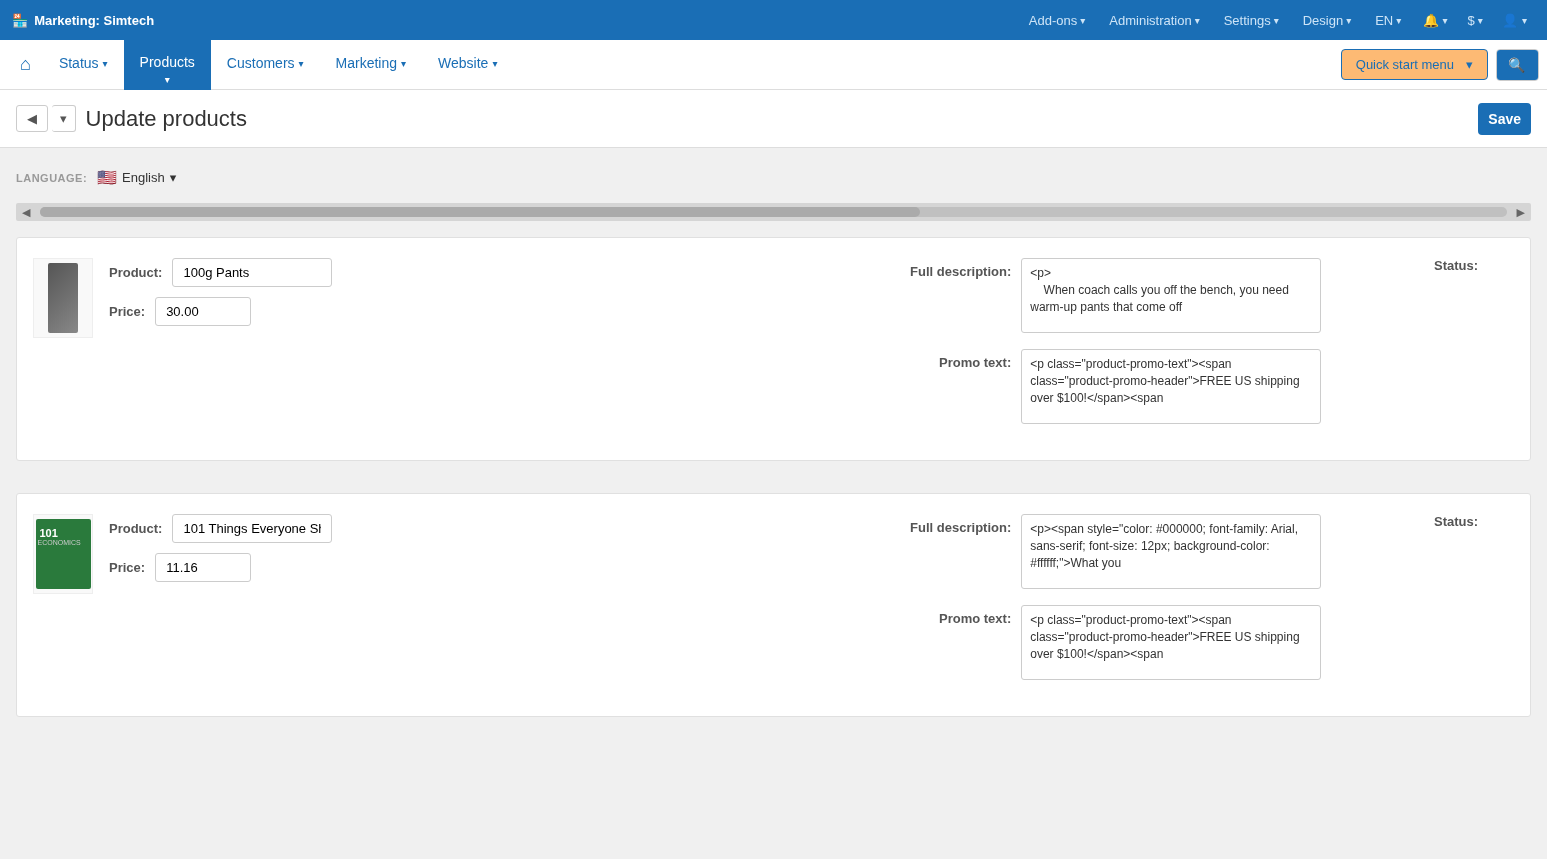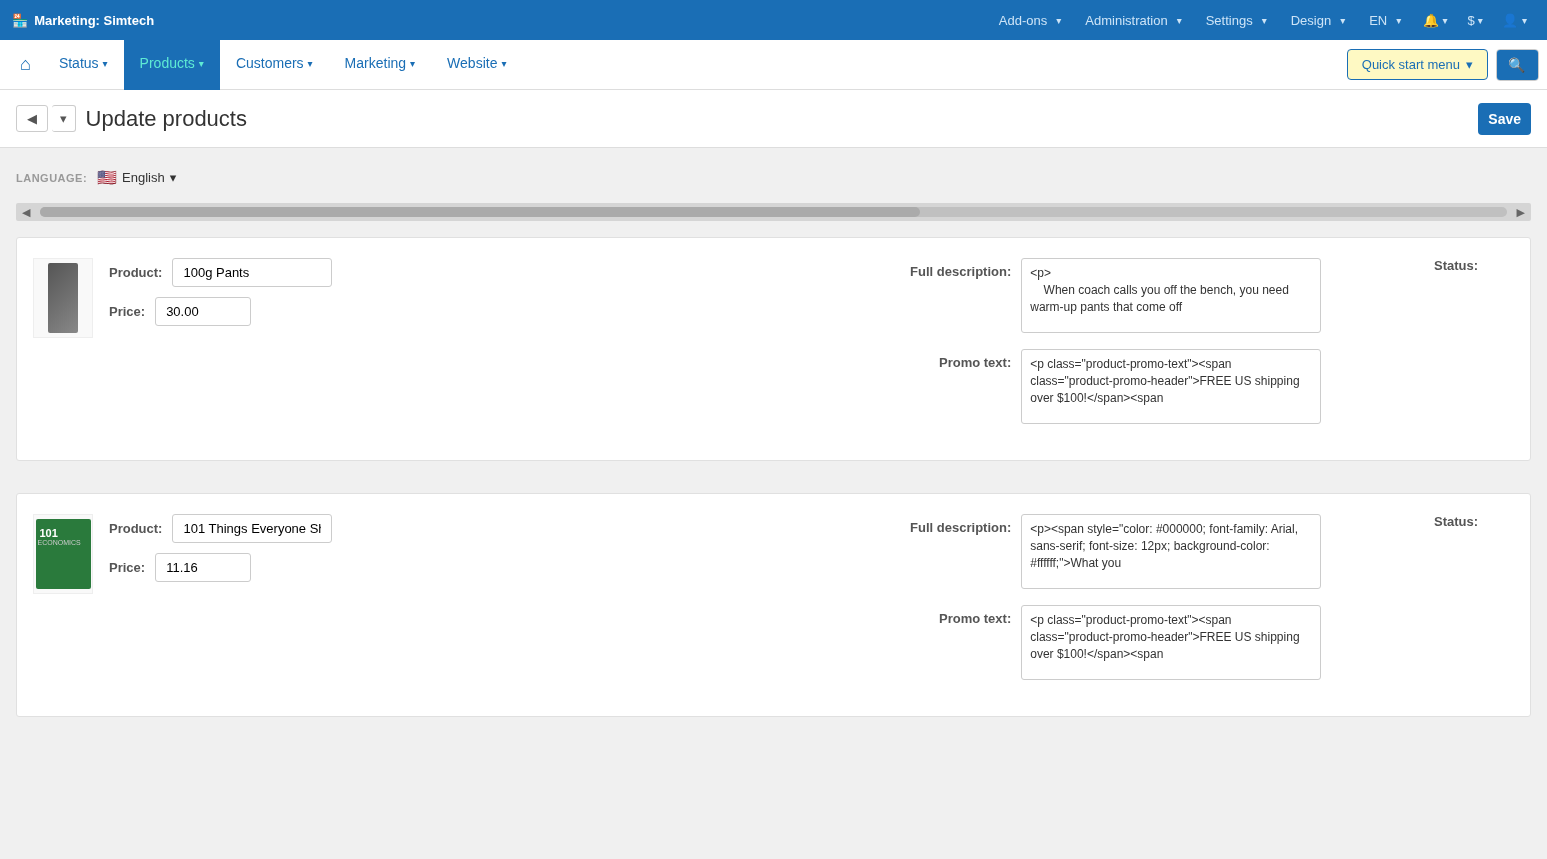--- a/index.html
+++ b/index.html
@@ -30,21 +30,21 @@
       align-items: center;
       gap: 4px;
     }
     .top-bar .nav-item {
       color: #cde4f7;
       font-size: 13px;
       padding: 4px 10px;
       cursor: pointer;
       display: flex;
       align-items: center;
-      gap: 9px;
+      gap: 3px;
       border-radius: 3px;
     }
     .top-bar .dropdown-arrow { font-size: 10px; }
     .top-bar .icon-btn {
       color: #cde4f7;
       padding: 4px 8px;
       cursor: pointer;
       display: flex;
       align-items: center;
       gap: 3px;
@@ -72,36 +72,37 @@
       padding: 14px 16px;
       cursor: pointer;
       display: flex;
       align-items: center;
       gap: 4px;
       height: 50px;
       border-bottom: 3px solid transparent;
     }
     .nav-link.active {
       background: #1a6eb5;
-      color: #5eead4;
+      color: #ffffff;
       border-bottom: 3px solid #1a6eb5;
+      flex-direction: column;
     }
     .nav-link .arrow { font-size: 10px; }
     .secondary-nav .spacer { flex: 1; }
     .quick-start-btn {
-      background: #fef9c3;
+      background: #fdba74;
       border: 1px solid #1a6eb5;
       color: #1a6eb5;
       padding: 7px 14px;
       border-radius: 4px;
       cursor: pointer;
       font-size: 13px;
       display: flex;
       align-items: center;
-      gap: 6px;
+      gap: 12px;
       margin-right: 8px;
     }
     .search-wrapper {
       display: flex;
       align-items: center;
       border: 1px solid #ccc;
       border-radius: 4px;
       overflow: hidden;
     }
     .search-wrapper input {

